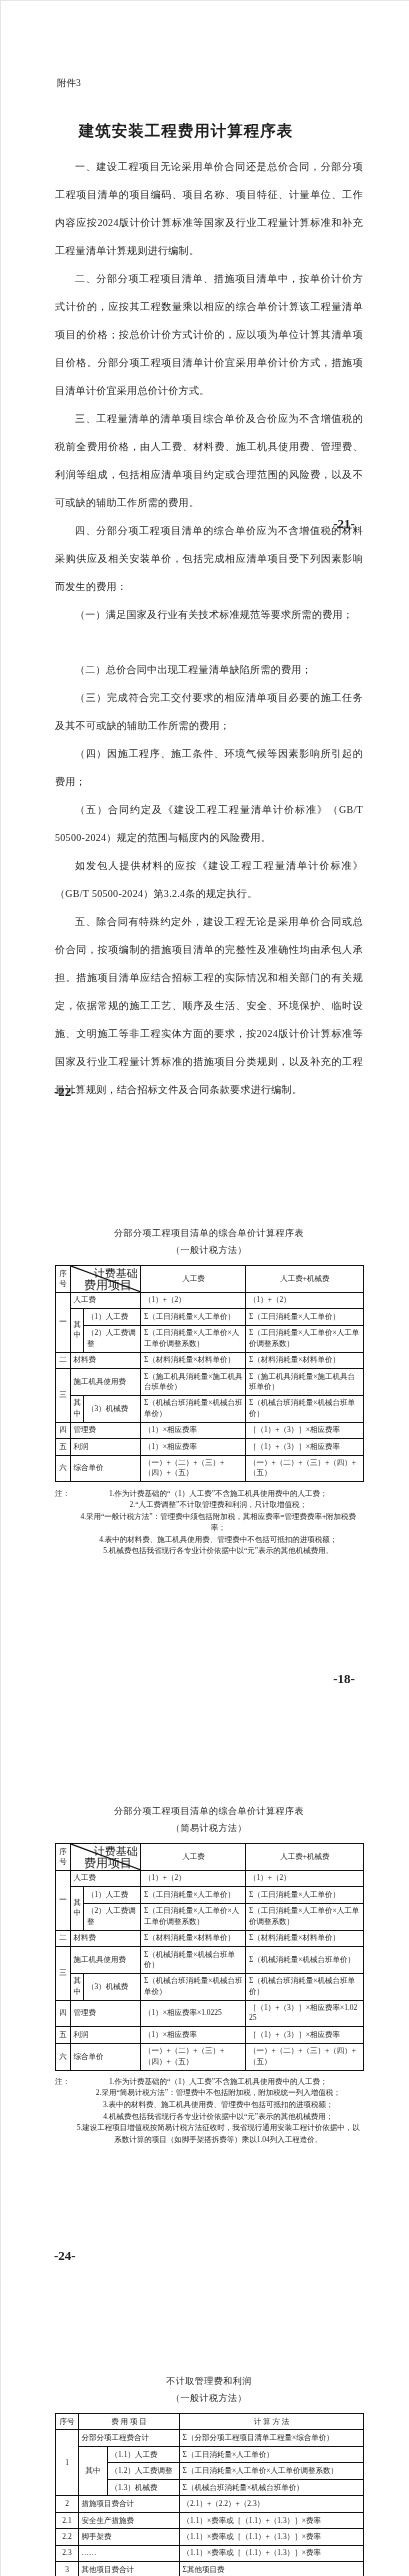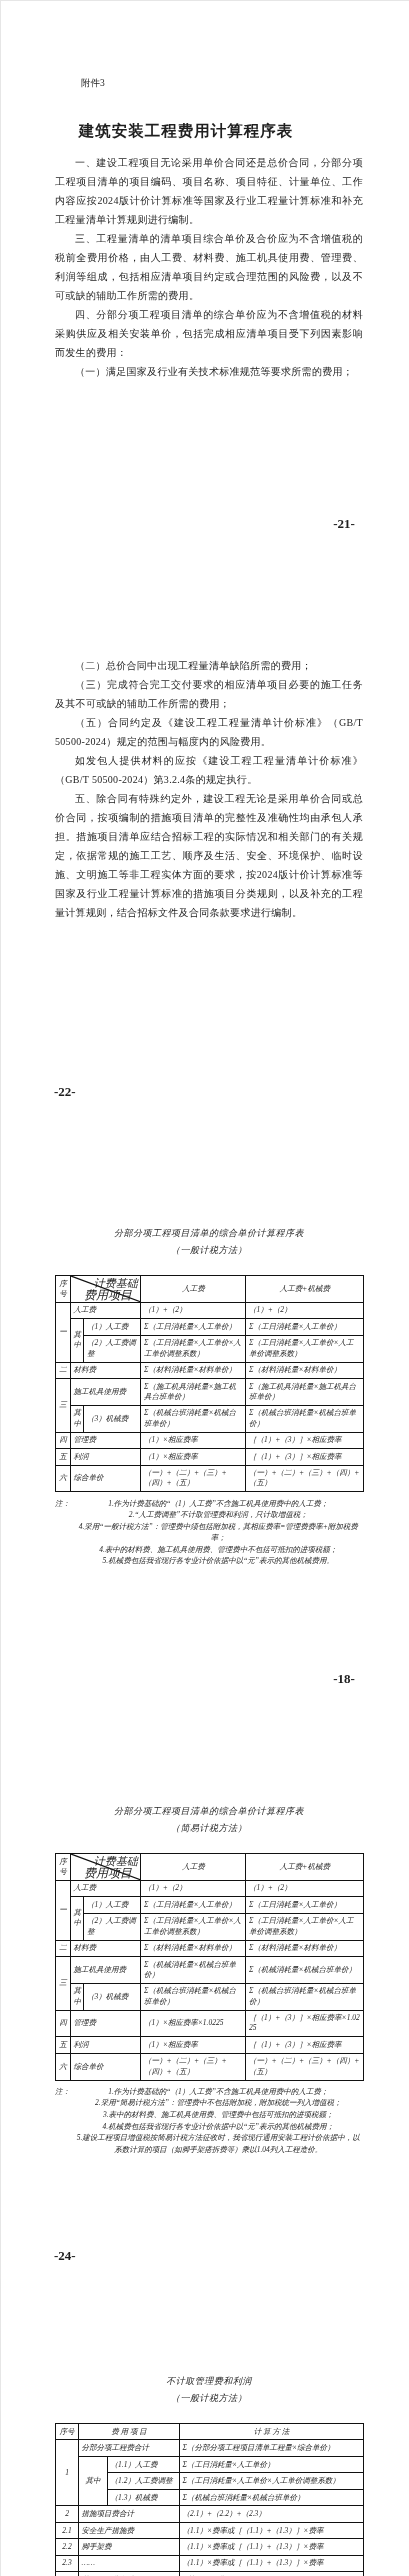--- a/index.html
+++ b/index.html
@@ -1,27 +1,27 @@
 <!DOCTYPE html>
 <html style="font-size:8.2px"><head>
 <meta charset="utf-8">
 <style>
   html,body{margin:0;padding:0;background:#ffffff;}
   body{width:410px;font-family:"Liberation Serif","DejaVu Serif",serif;color:#1f1f1f;}
   .page{position:relative;width:409px;height:3473px;background:#fff;border:0.5px solid #e6e6e6;overflow:hidden;}
   .abs{position:absolute;left:54px;width:308px;}
-  .attachment{position:absolute;left:80px;top:76px;font-size:9.5px;}
+  .attachment{position:absolute;left:56px;top:76px;font-size:9.5px;}
   .doc-title{position:absolute;left:0;top:110px;width:370px;text-align:center;font-size:15.5px;font-weight:bold;letter-spacing:1px;}
-  .bodytext p{margin:0;font-size:10px;line-height:19px;letter-spacing:0.3px;text-indent:2em;text-align:justify;}
+  .bodytext p{margin:0;font-size:10px;line-height:28px;letter-spacing:0.3px;text-indent:2em;text-align:justify;}
   .pagenum{position:absolute;left:52px;width:308px;font-size:13px;line-height:11.3px;font-weight:bold;}
   .pg-right{text-align:right;padding-right:6.2px;box-sizing:border-box;}
   .pg-left{text-align:left;padding-left:1px;}
-  .tblock{position:absolute;left:54px;width:308px;font-style:italic;}
+  .tblock{position:absolute;left:54px;width:308px;}
   .tbl-title{text-align:center;font-size:9px;line-height:16.5px;letter-spacing:0.5px;margin:0;}
-  .tbl{border-collapse:collapse;table-layout:fixed;width:308px;font-size:7.5px;margin-top:17px;padding-left:36px;}
+  .tbl{border-collapse:collapse;table-layout:fixed;width:308px;font-size:7.5px;margin-top:7px;padding-left:36px;}
   .tbl td{border:0.8px solid #111;padding:2.6px 2.6px;vertical-align:middle;line-height:10.3px;height:16px;box-sizing:border-box;word-break:break-all;}
   .c-center{text-align:center;}
   .c-seq{text-align:center;padding:1px 0.5px;}
   .qz{padding:1px 1px;line-height:8.8px;}
   .diag-cell{position:relative;height:27px;padding:0;}
   .diag-cell svg{position:absolute;left:0;top:0;width:100%;height:100%;}
   .diag-top{position:absolute;top:1.5px;right:2.6px;font-size:11px;}
   .diag-bottom{position:absolute;bottom:1.5px;left:13px;font-size:12px;}
   .notes{display:flex;margin-top:5.2px;font-size:7.5px;line-height:11.6px;}
   .notes-label{width:18.5px;flex:none;}
@@ -31,30 +31,32 @@
 </head>
 <body>
 
 <div class="page">
 
   <div class="attachment">附件3</div>
   <h1 class="doc-title">建筑安装工程费用计算程序表</h1>
 
   <div class="abs bodytext" style="top:152px;">
     <p>一、建设工程项目无论采用单价合同还是总价合同，分部分项工程项目清单的项目编码、项目名称、项目特征、计量单位、工作内容应按2024版计价计算标准等国家及行业工程量计算标准和补充工程量清单计算规则进行编制。</p>
+    <p>二、分部分项工程项目清单、措施项目清单中，按单价计价方式计价的，应按其工程数量乘以相应的综合单价计算该工程量清单项目的价格；按总价计价方式计价的，应以项为单位计算其清单项目价格。分部分项工程项目清单计价宜采用单价计价方式，措施项目清单计价宜采用总价计价方式。</p>
     <p>三、工程量清单的清单项目综合单价及合价应为不含增值税的税前全费用价格，由人工费、材料费、施工机具使用费、管理费、利润等组成，包括相应清单项目约定或合理范围的风险费，以及不可或缺的辅助工作所需的费用。</p>
     <p>四、分部分项工程项目清单的综合单价应为不含增值税的材料采购供应及相关安装单价，包括完成相应清单项目受下列因素影响而发生的费用：</p>
     <p>（一）满足国家及行业有关技术标准规范等要求所需的费用；</p>
   </div>
 
   <div class="pagenum pg-right" style="top:517px;">-21-</div>
 
   <div class="abs bodytext" style="top:655px;">
     <p>（二）总价合同中出现工程量清单缺陷所需的费用；</p>
     <p>（三）完成符合完工交付要求的相应清单项目必要的施工任务及其不可或缺的辅助工作所需的费用；</p>
+    <p>（四）因施工程序、施工条件、环境气候等因素影响所引起的费用；</p>
     <p>（五）合同约定及《建设工程工程量清单计价标准》（GB/T 50500-2024）规定的范围与幅度内的风险费用。</p>
     <p>如发包人提供材料的应按《建设工程工程量清单计价标准》（GB/T 50500-2024）第3.2.4条的规定执行。</p>
     <p>五、除合同有特殊约定外，建设工程无论是采用单价合同或总价合同，按项编制的措施项目清单的完整性及准确性均由承包人承担。措施项目清单应结合招标工程的实际情况和相关部门的有关规定，依据常规的施工工艺、顺序及生活、安全、环境保护、临时设施、文明施工等非工程实体方面的要求，按2024版计价计算标准等国家及行业工程量计算标准的措施项目分类规则，以及补充的工程量计算规则，结合招标文件及合同条款要求进行编制。</p>
   </div>
 
   <div class="pagenum pg-left" style="top:1085px;">-22-</div>
 
   <div class="tblock" style="top:1224px;">
     <p class="tbl-title">分部分项工程项目清单的综合单价计算程序表</p>
     <p class="tbl-title">（一般计税方法）</p>

